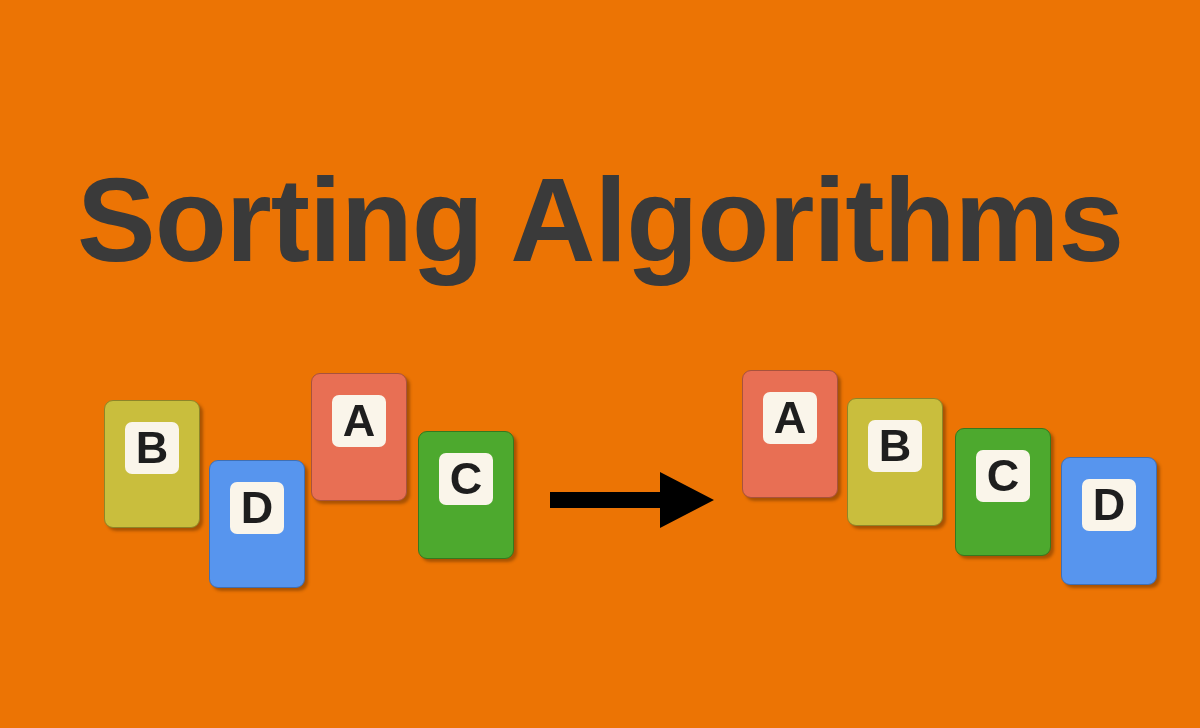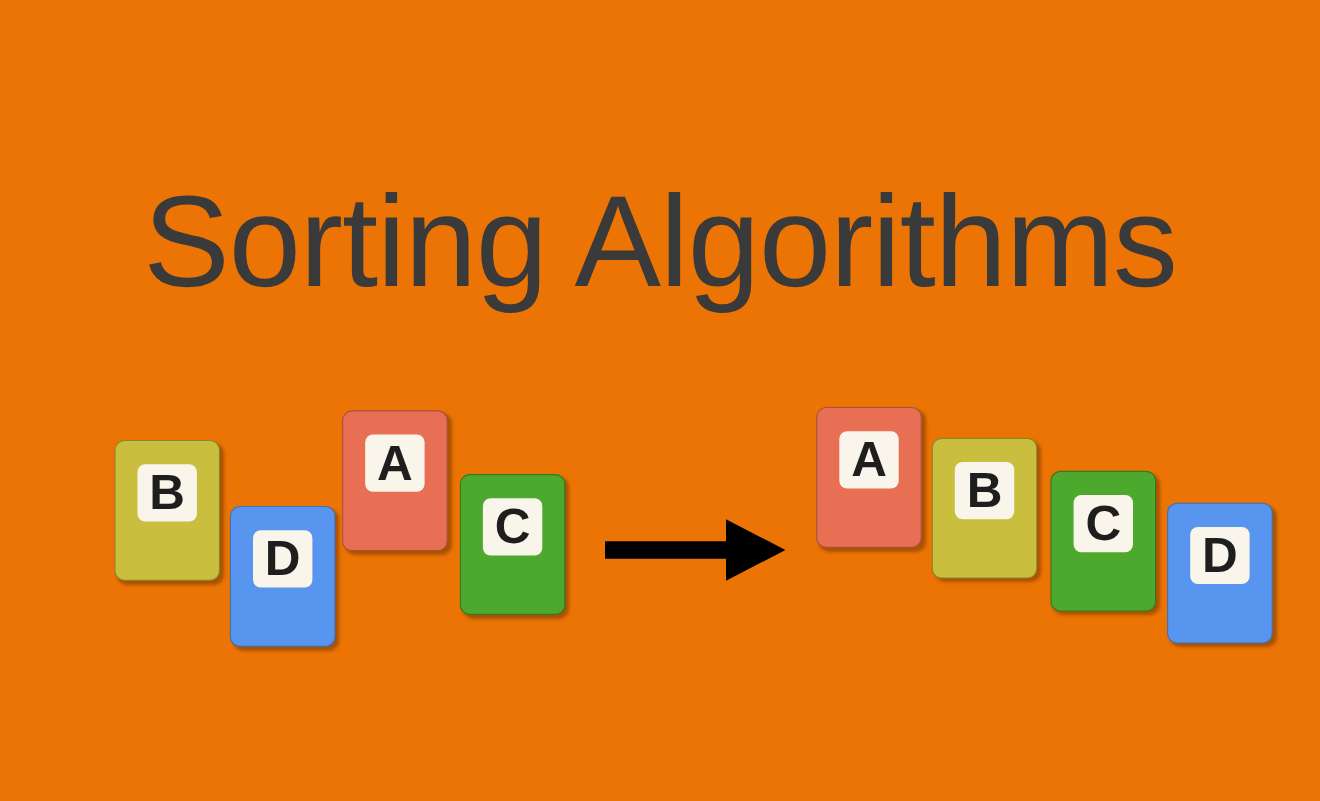--- a/index.html
+++ b/index.html
@@ -25,21 +25,21 @@
   
   #title {
     position: absolute;
     left: 0;
     top: 155px;
     width: 1200px;
     text-align: center;
     color: #3A3A3A;
     font-family: "Liberation Sans", sans-serif;
     font-size: 118px;
-    font-weight: 400;
+    font-weight: 700;
     letter-spacing: -1px;
     line-height: 130px;
     white-space: nowrap;
     user-select: none;
   }
 
   
   .card-group {
     position: absolute;
     top: 0;

